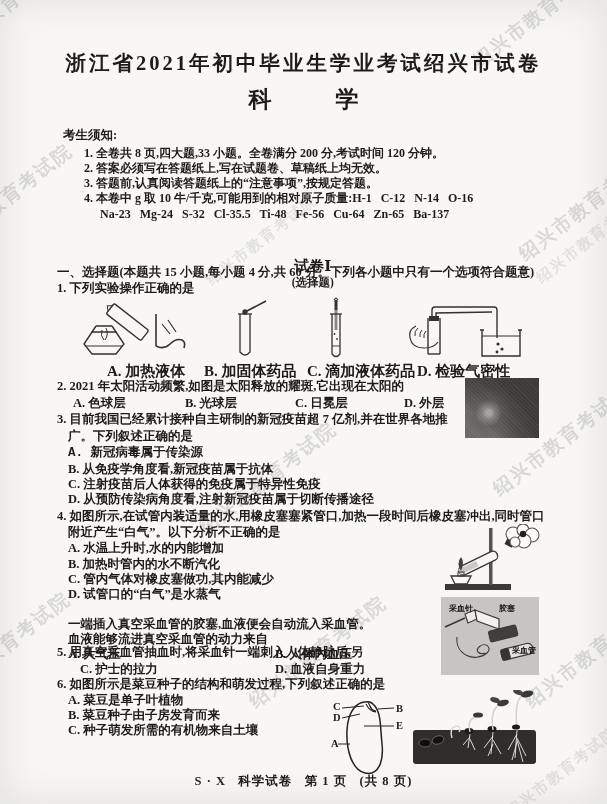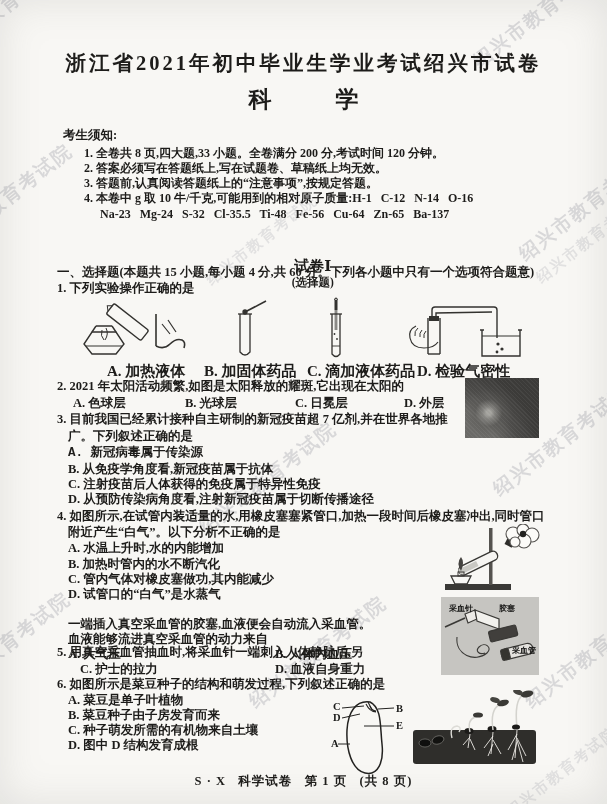--- a/index.html
+++ b/index.html
@@ -225,21 +225,20 @@
       </svg>
     </div>
     <div class="q5lab" style="left:449px;top:603px;">采血针</div>
     <div class="q5lab" style="left:499px;top:603px;">胶塞</div>
     <div class="q5lab" style="left:512px;top:645px;">采血管</div>
 
     <div class="line" style="left:57px;top:677px;">6. 如图所示是菜豆种子的结构和萌发过程,下列叙述正确的是</div>
     <div class="line" style="left:68px;top:693px;">A. 菜豆是单子叶植物</div>
     <div class="line" style="left:68px;top:708px;">B. 菜豆种子由子房发育而来</div>
     <div class="line" style="left:68px;top:723px;">C. 种子萌发所需的有机物来自土壤</div>
-    <div class="line" style="left:68px;top:738px;">D. 图中 D 结构发育成根</div>
 
     <div class="fig" style="left:330px;top:696px;">
       <svg width="78" height="84" viewBox="0 0 78 84">
         <g stroke="#232220" fill="none" stroke-width="1.5">
           <path d="M40,6 C26,4 18,16 17,34 C16,54 22,74 35,77 C48,80 54,66 52,48 C50,30 52,12 40,6 Z"></path>
           <path d="M36,8 q4,8 10,8 M40,10 q2,5 6,5" stroke-width="1.1"></path>
           <path d="M38,6 l4,8" stroke-width="1.1"></path>
         </g>
         <g stroke="#232220" stroke-width="1">
           <path d="M12,12 L34,10"></path>

